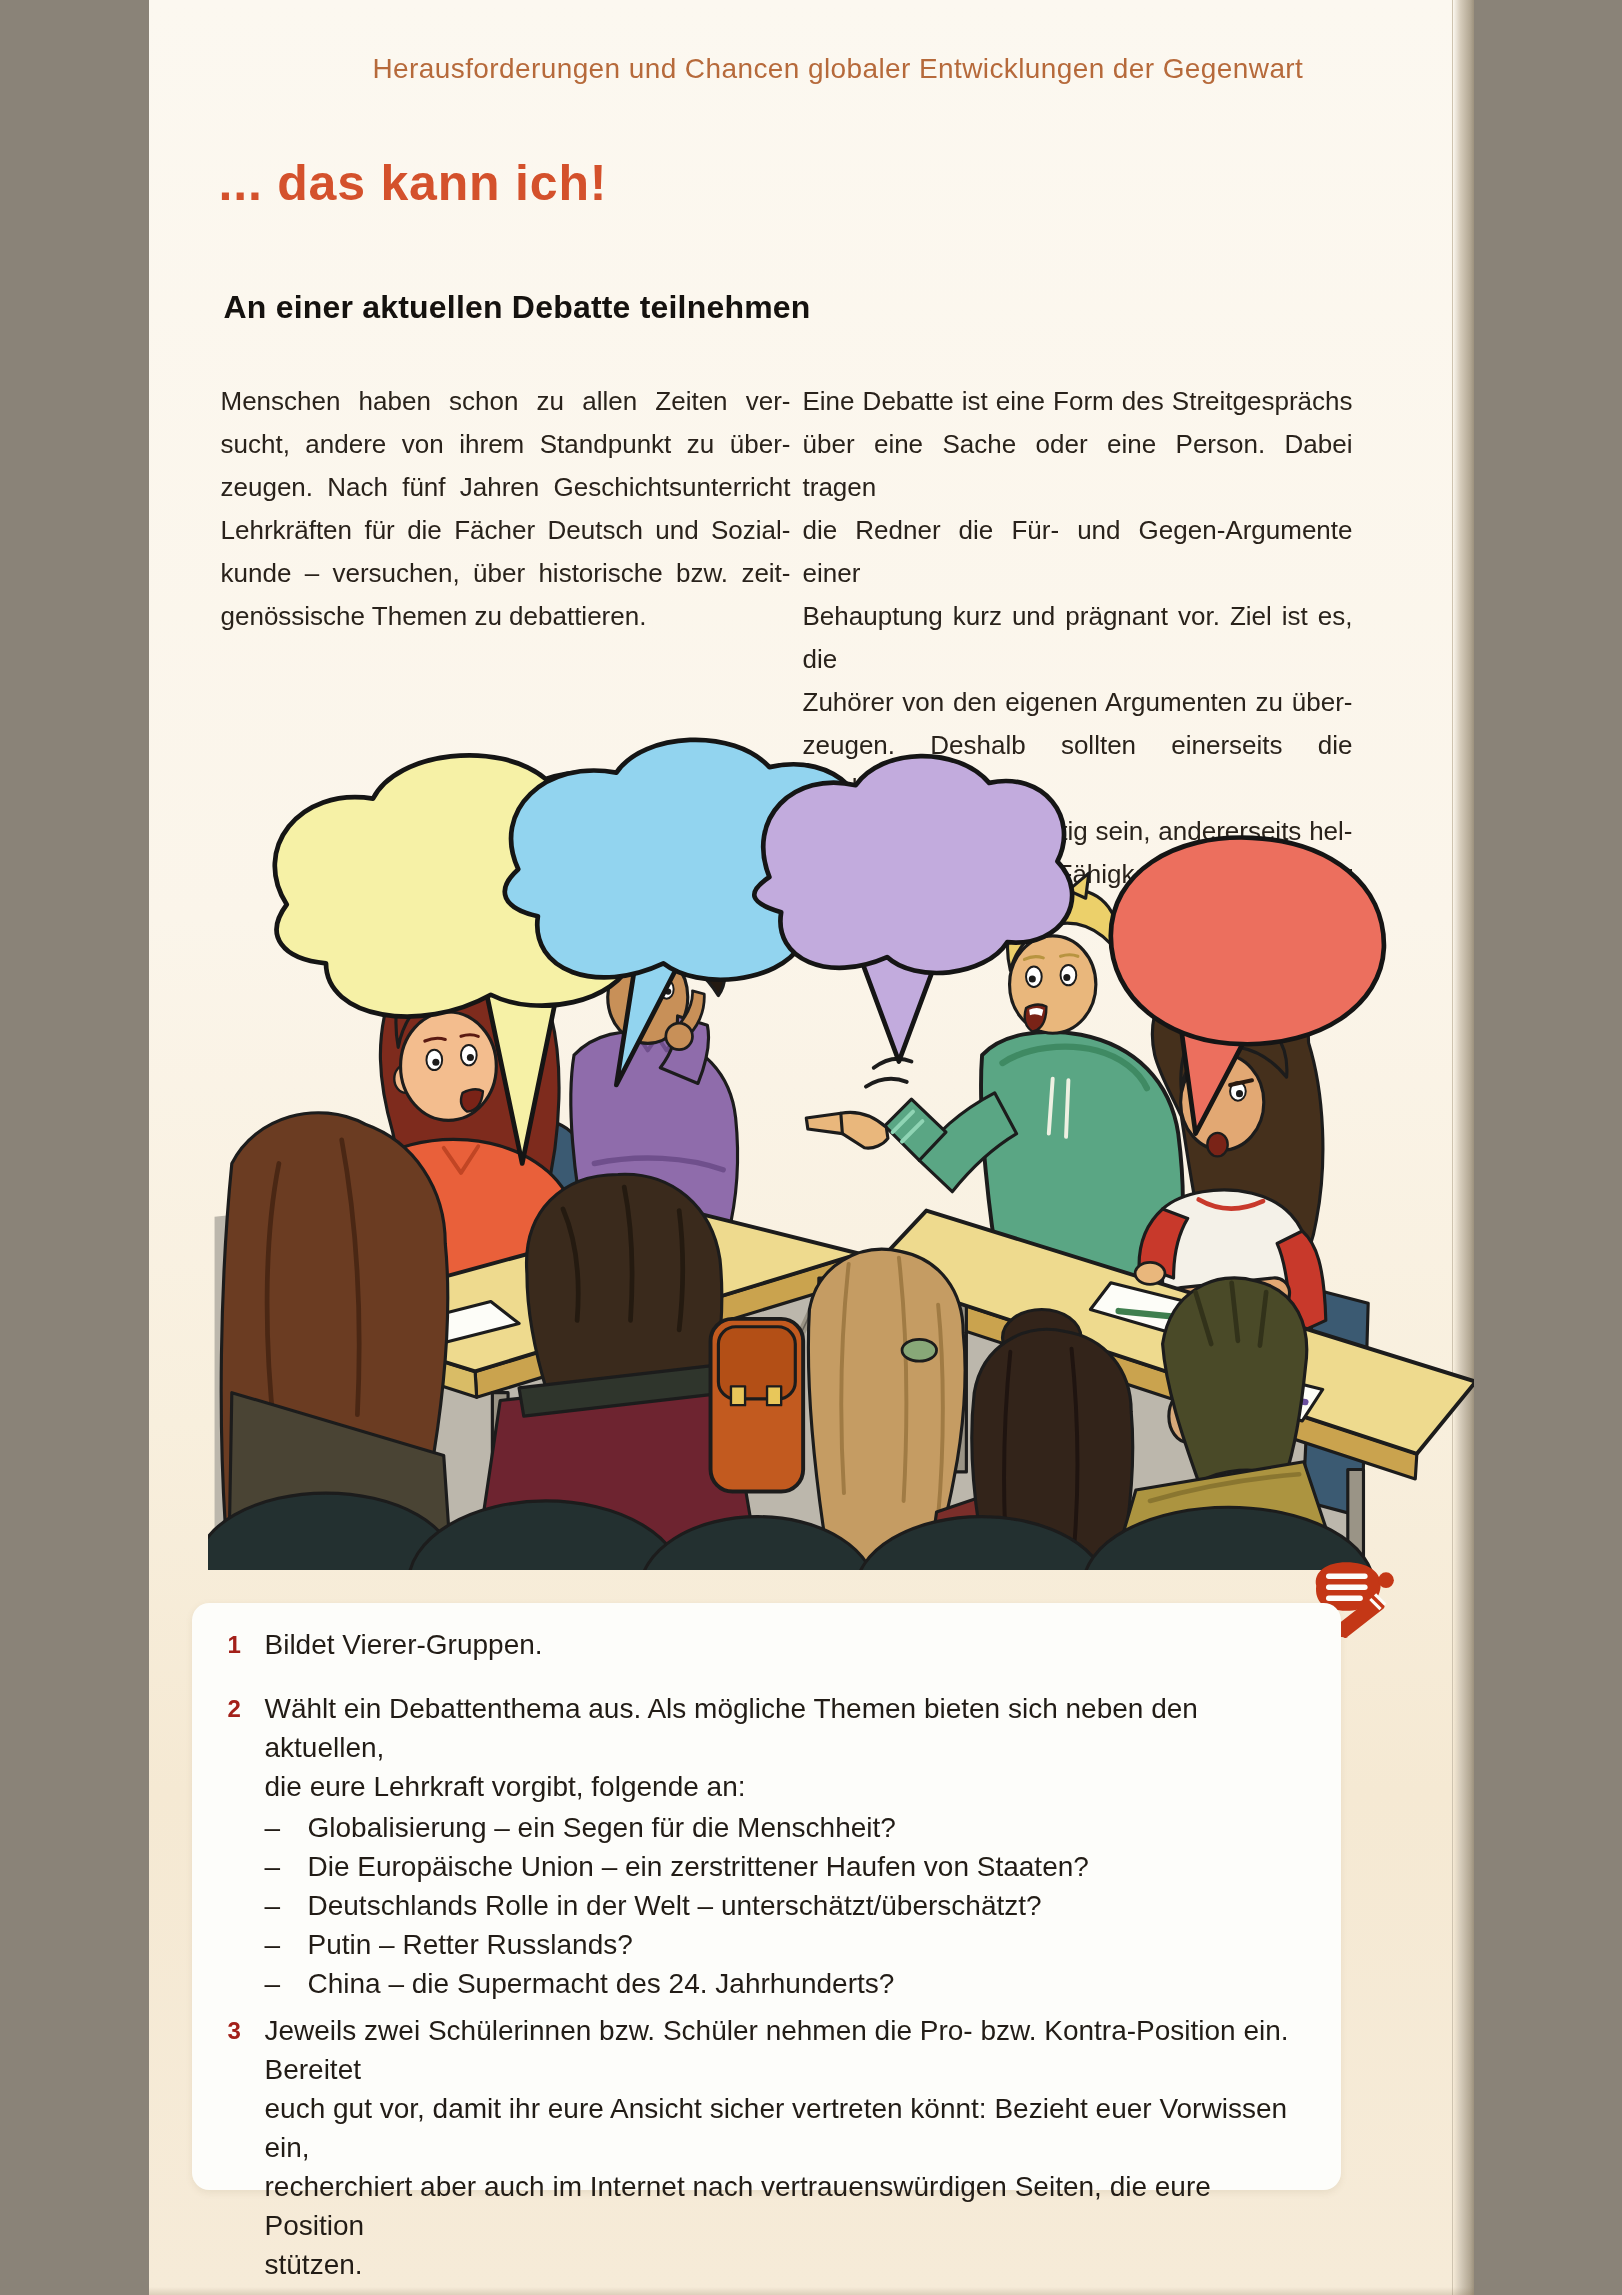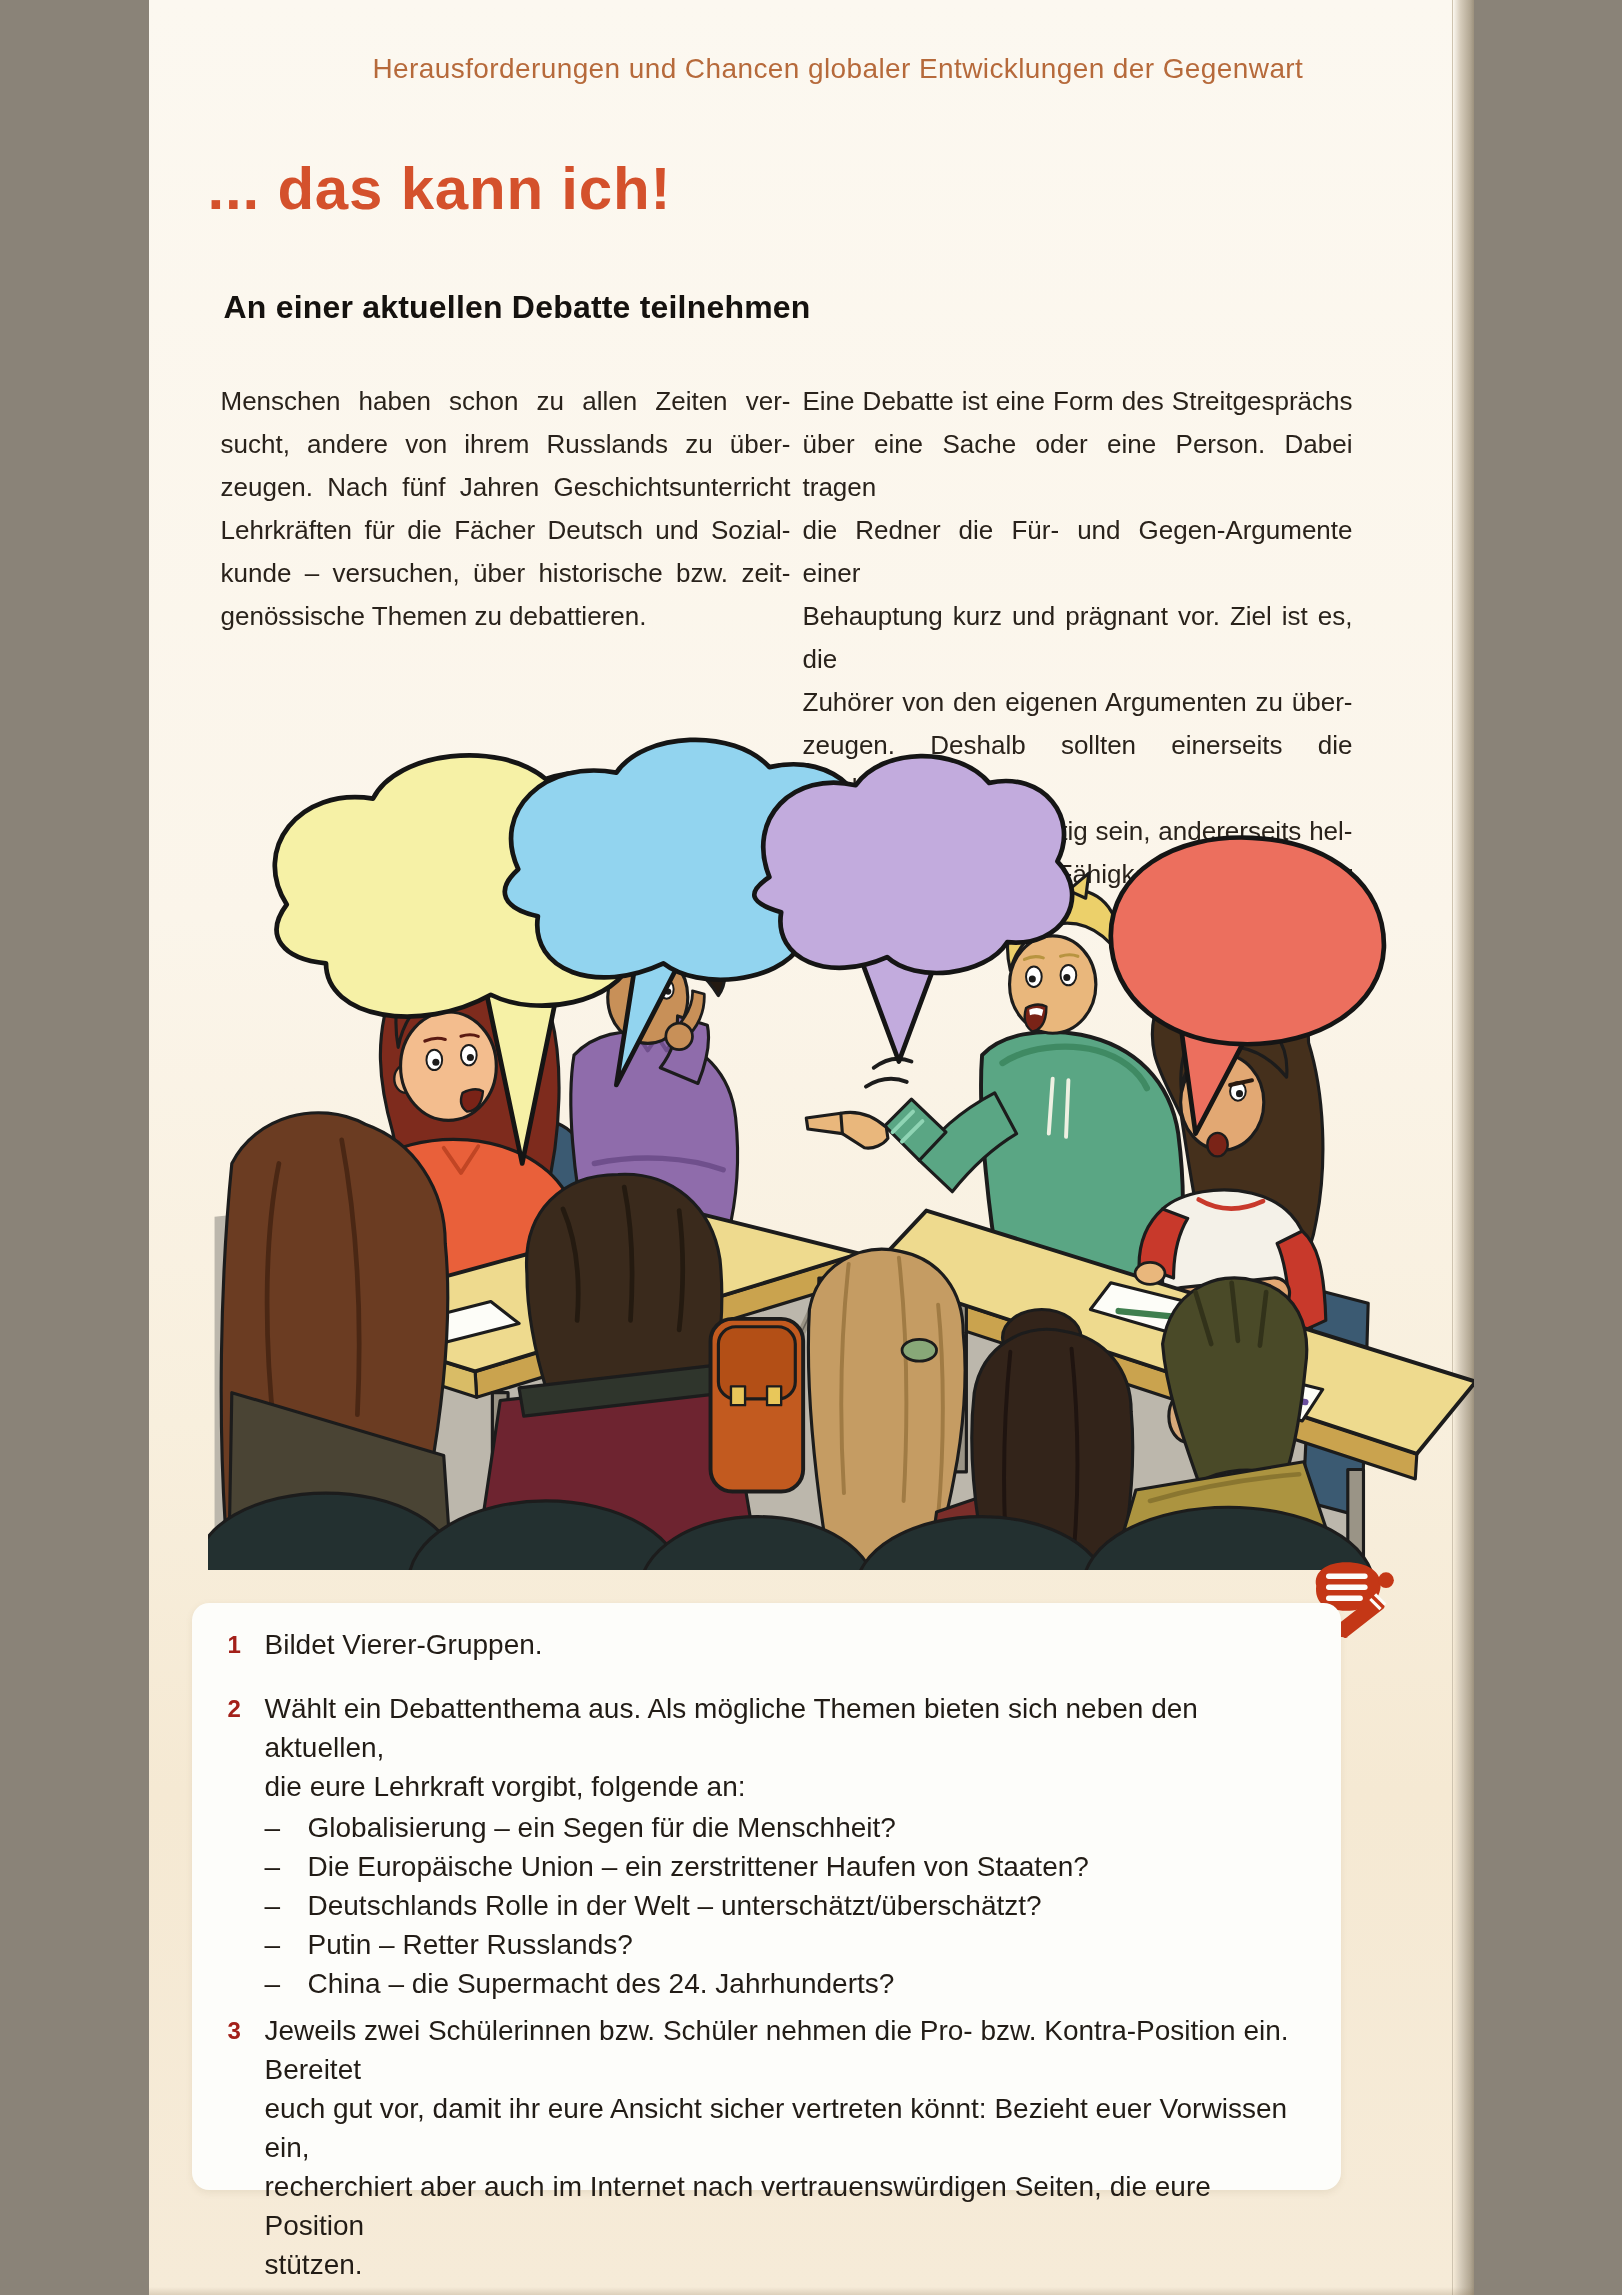--- a/index.html
+++ b/index.html
@@ -32,22 +32,22 @@
     color:var(--header-brown,#b15e2c);
     opacity:.92;
   }
   .page-number{
     position:absolute;left:1485px;top:46px;
     font-size:32px;font-weight:bold;
     color:var(--number-red,#a32019);
     margin-top:40px;
   }
   .page-title{
-    position:absolute;left:59px;top:154px;
-    font-size:60px;letter-spacing:0.8px;
+    position:absolute;left:70px;top:154px;
+    font-size:50px;letter-spacing:0.8px;
     color:var(--accent,#d4512c);
   }
   .page-subtitle{
     position:absolute;left:75px;top:289px;
     font-size:32px;font-weight:bold;color:#15120f;
     letter-spacing:0.2px;
   }
   .intro-columns{
     position:absolute;left:72px;top:380px;width:1148px;
     display:flex;gap:12px;
@@ -94,21 +94,21 @@
 
   <div class="running-head">Herausforderungen und Chancen globaler Entwicklungen der Gegenwart</div>
   <div class="page-number">137</div>
 
   <h1 class="page-title" style="margin:0;font-weight:600;">... das kann ich!</h1>
   <h2 class="page-subtitle" style="margin:0;">An einer aktuellen Debatte teilnehmen</h2>
 
   <div class="intro-columns">
     <div class="intro-col left">
       <div class="jline">Menschen haben schon zu allen Zeiten ver-</div>
-      <div class="jline">sucht, andere von ihrem Russlands zu über-</div>
+      <div class="jline">sucht, andere von ihrem Standpunkt zu über-</div>
       <div class="jline">zeugen. Nach fünf Jahren Geschichtsunterricht</div>
       <div class="jline">Lehrkräften für die Fächer Deutsch und Sozial-</div>
       <div class="jline">kunde – versuchen, über historische bzw. zeit-</div>
       <div class="jline last">genössische Themen zu debattieren.</div>
     </div>
     <div class="intro-col right">
       <div class="jline">Eine Debatte ist eine Form des Streitgesprächs</div>
       <div class="jline">über eine Sache oder eine Person. Dabei tragen</div>
       <div class="jline">die Redner die Für- und Gegen-Argumente einer</div>
       <div class="jline">Behauptung kurz und prägnant vor. Ziel ist es, die</div>

